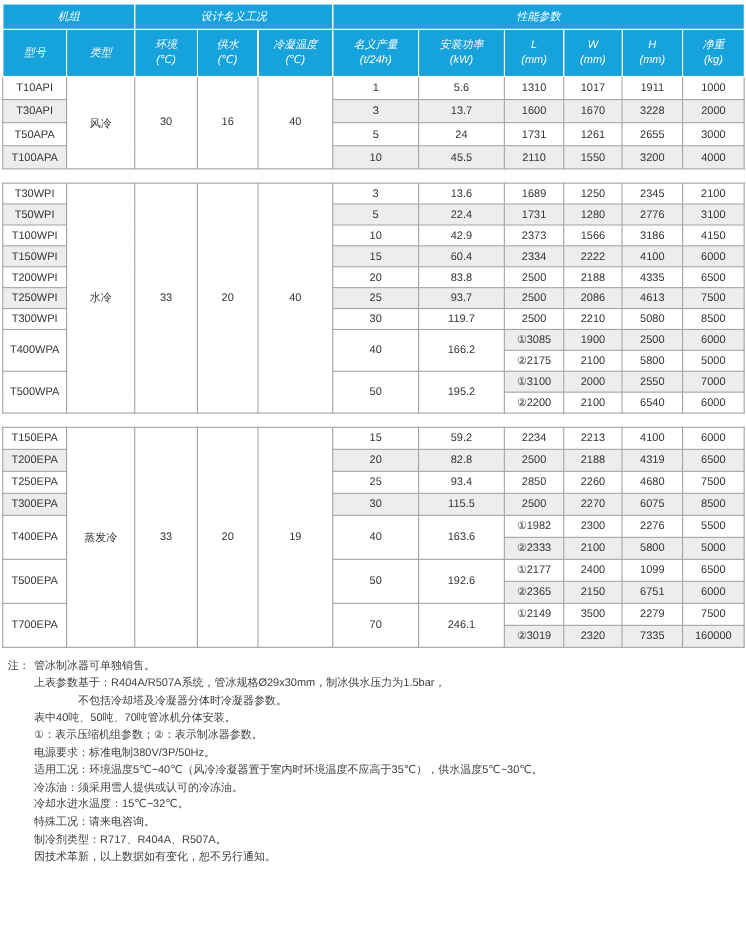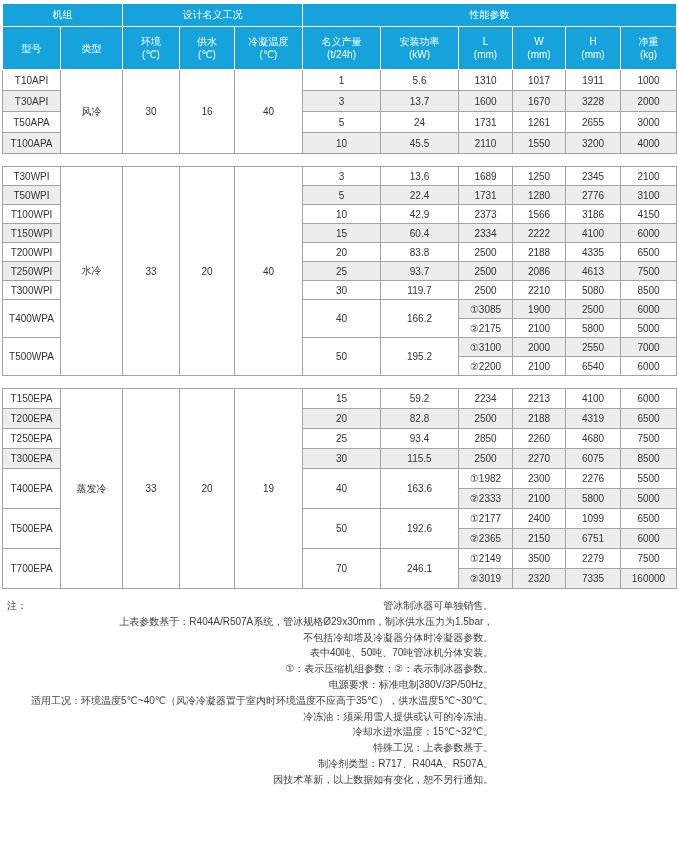--- a/index.html
+++ b/index.html
@@ -30,20 +30,21 @@
     vertical-align:middle;
     font-size:10px;
     overflow:hidden;
     white-space:nowrap;
   }
   thead th{
     background:var(--header-bg);
     color:var(--header-text);
     font-weight:normal;
     border:1px solid rgba(255,255,255,.65);
+    font-style:italic;
   }
   thead tr.group-row th{height:22px;}
   thead tr.cols-row th{height:42px;}
   thead .l1,thead .l2{line-height:13px;}
   tbody td{
     border:1px solid var(--border);
     color:var(--text);
   }
   td.plain{background:#ffffff;}
   td.alt{background:var(--stripe);}
@@ -53,21 +54,21 @@
   .section-gap{height:12px;}
   .notes{
     display:flex;
     margin-top:9px;
     padding-left:5px;
     font-size:10px;
     color:var(--note-text);
     line-height:15.8px;
   }
   .notes-label{width:24px;flex:none;}
-  .note-line{white-space:nowrap;text-align:right;}
+  .note-line{white-space:nowrap;}
   .note-line.indent{padding-left:40px;}
 </style>
 </head>
 <body>
 
 <div class="page">
 
   <table class="spec" id="table-air">
     <colgroup>
       <col style="width:58px">
@@ -404,19 +405,19 @@
     <div class="notes-lines">
         <div class="note-line">管冰制冰器可单独销售。</div>
         <div class="note-line">上表参数基于：R404A/R507A系统，管冰规格Ø29x30mm，制冰供水压力为1.5bar，</div>
         <div class="note-line indent">不包括冷却塔及冷凝器分体时冷凝器参数。</div>
         <div class="note-line">表中40吨、50吨、70吨管冰机分体安装。</div>
         <div class="note-line">①：表示压缩机组参数；②：表示制冰器参数。</div>
         <div class="note-line">电源要求：标准电制380V/3P/50Hz。</div>
         <div class="note-line">适用工况：环境温度5℃~40℃（风冷冷凝器置于室内时环境温度不应高于35℃），供水温度5℃~30℃。</div>
         <div class="note-line">冷冻油：须采用雪人提供或认可的冷冻油。</div>
         <div class="note-line">冷却水进水温度：15℃~32℃。</div>
-        <div class="note-line">特殊工况：上表参数基于。</div>
+        <div class="note-line">特殊工况：请来电咨询。</div>
         <div class="note-line">制冷剂类型：R717、R404A、R507A。</div>
         <div class="note-line">因技术革新，以上数据如有变化，恕不另行通知。</div>
       </div>
   </div>
 
 </div>
 
 </body></html>

